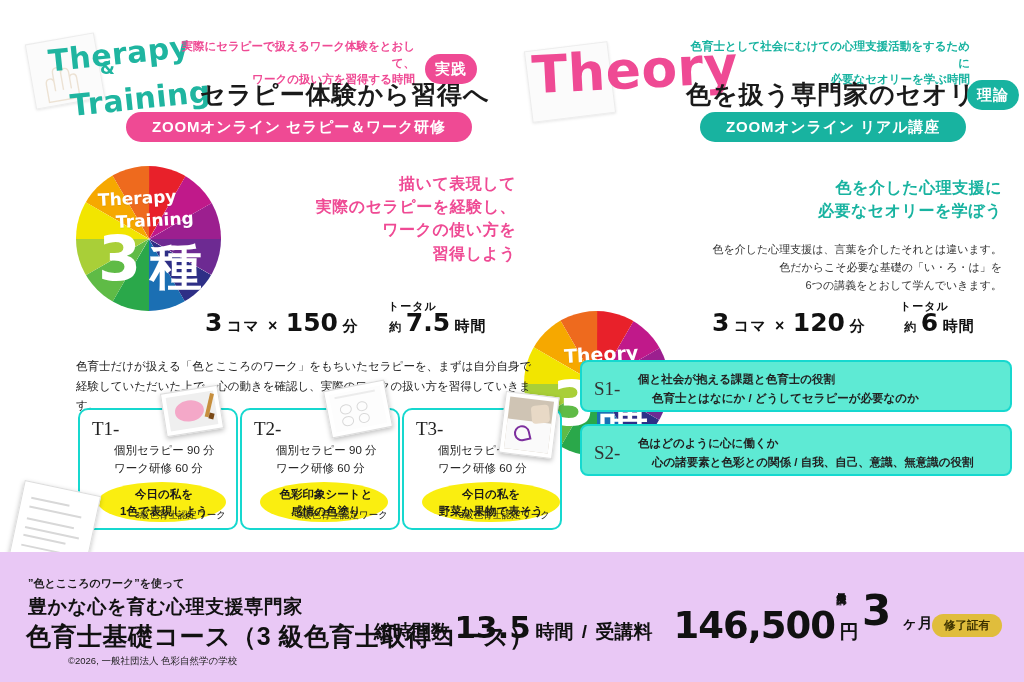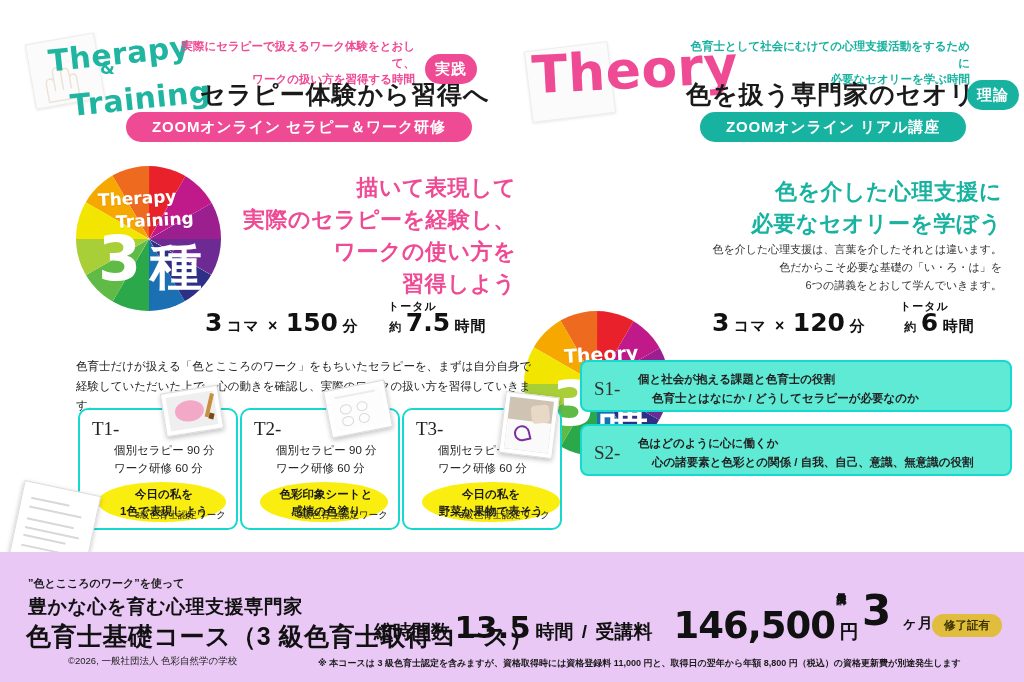--- a/index.html
+++ b/index.html
@@ -126,21 +126,21 @@
   }
   .wheel-kanji {
     position: absolute;
     color: #fff;
     font-weight: 700;
     line-height: 1;
   }
 
   
   .catch {
-    font-size: 22px;
+    font-size: 16px;
     font-weight: 700;
     line-height: 1.45;
     text-align: right;
     letter-spacing: .5px;
   }
   .catch.pink { color: #ef4a94; }
   .catch.teal { color: #18b3a0; }
 
   .subpara {
     font-size: 11px;
@@ -545,16 +545,15 @@
       <span class="big">146,500</span>
       <span class="unit">円</span>
     </div>
 
     <div class="abs vlabel" style="left:836px; top:32px; height:60px;">最短受講</div>
     <div class="abs months-num" style="left:862px; top:38px;">3</div>
     <div class="abs f-mid" style="left:902px; top:62px; font-size:15px;">ヶ月</div>
 
     <div class="abs badge-gold" style="left:932px; top:62px;">修了証有</div>
 
-    <div class="abs f-note" style="left:318px; top:105px; width:700px; white-space:nowrap;">※ 本コースは 3 級色育士認定を含みますが、資格取得時には資格登録料 11,000 円と、取得日の翌年から年額 8,800 円（税込）の資格更新費が別途発生します</div>
   </div>
 
 </div>
 
 </body></html>

